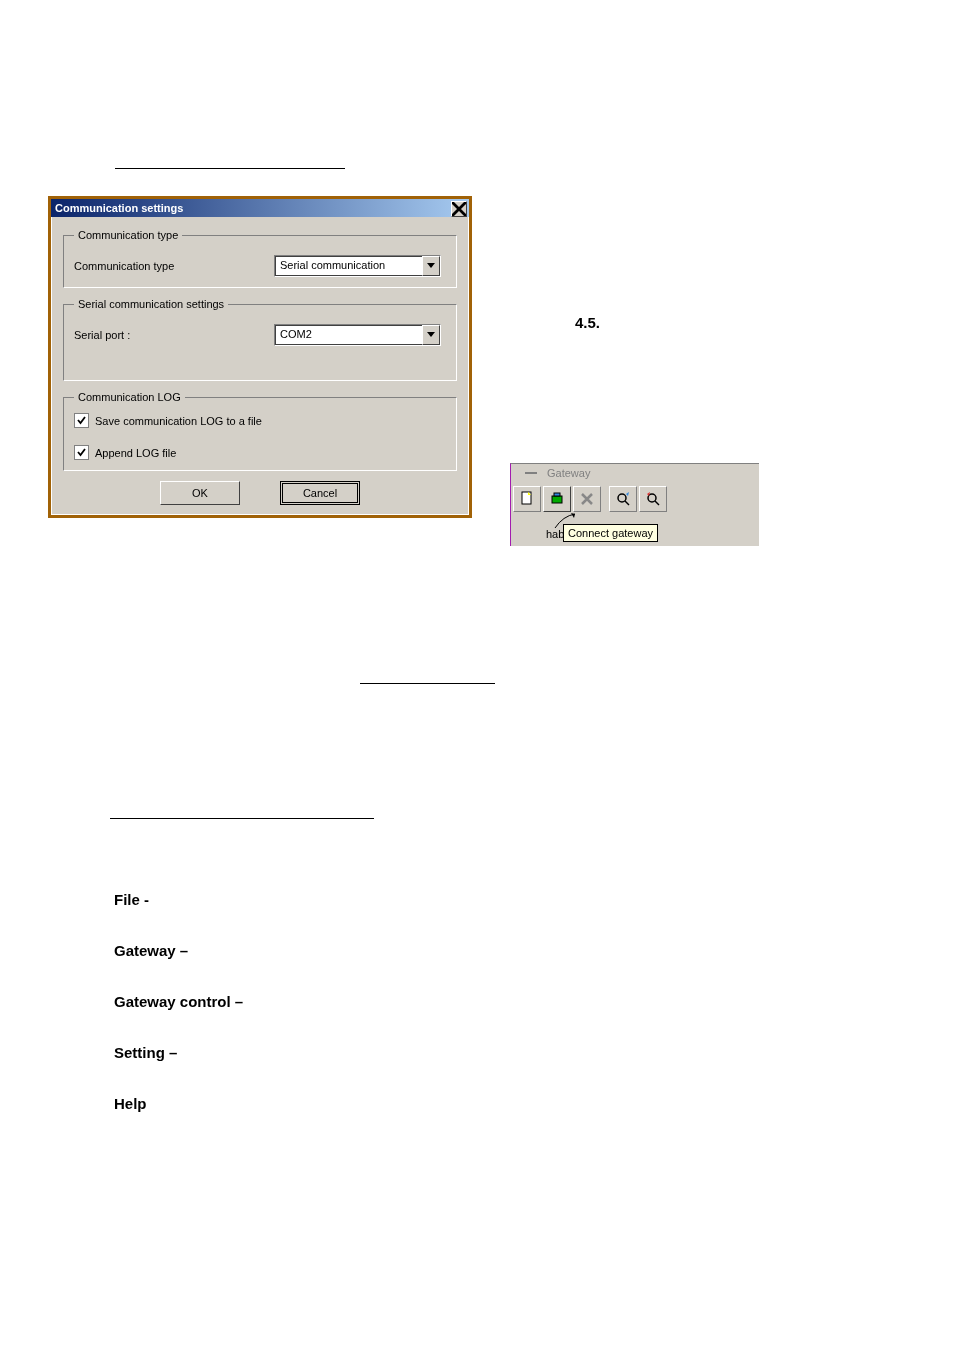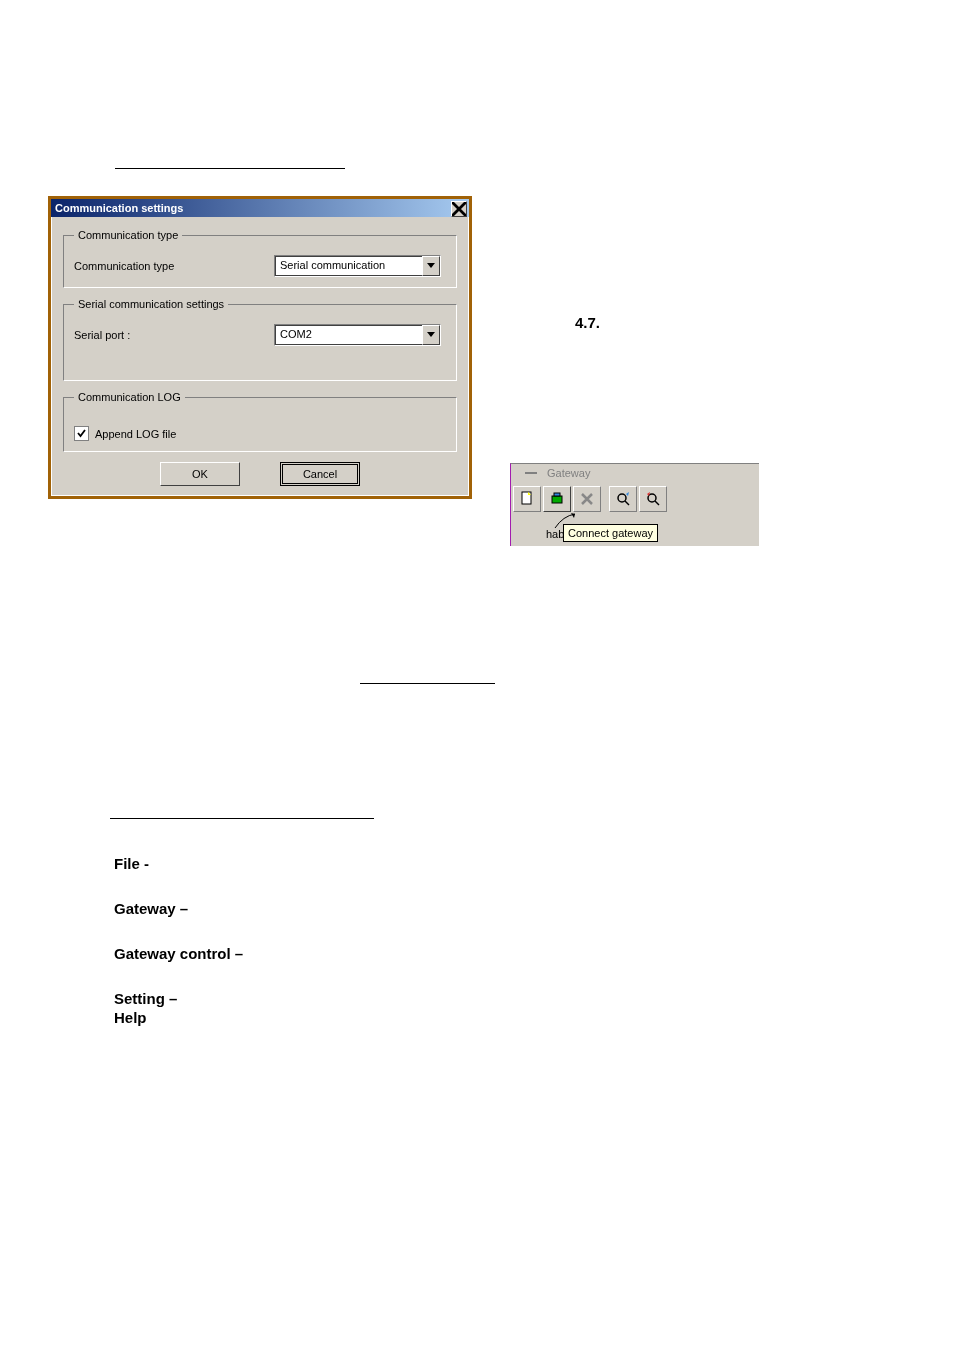--- a/index.html
+++ b/index.html
@@ -281,20 +281,21 @@
     position: absolute;
     left: 114px;
     top: 856px;
     font-family: Arial, sans-serif;
     font-size: 15px;
     font-weight: bold;
     line-height: 1;
   }
   .menu-labels .ml {
     margin-bottom: 30px;
+    margin-top: 36px;
   }
   .menu-labels .ml.short { margin-bottom: 4px; }
 </style>
 </head>
 <body>
 
 <div class="page">
   <div class="top-underline"></div>
 
   <div class="dialog">
@@ -333,39 +334,47 @@
               <svg viewBox="0 0 8 6">
                   <path d="M0 0 L8 0 L4 5 Z" fill="#000"></path>
                 </svg>
             </div>
           </div>
         </div>
       </fieldset>
 
       <fieldset class="group">
         <legend>Communication LOG</legend>
+        <div class="chk-row">
+          <div class="chk">
+            <svg viewBox="0 0 9 9">
+                <path d="M1 4 L3.5 7 L8 1" stroke="#000" stroke-width="1.8" fill="none"></path>
+              </svg>
+          </div>
+          <span>Save communication LOG to a file</span>
+        </div>
         <div class="chk-row" style="margin-top:17px;">
           <div class="chk">
             <svg viewBox="0 0 9 9">
                 <path d="M1 4 L3.5 7 L8 1" stroke="#000" stroke-width="1.8" fill="none"></path>
               </svg>
           </div>
           <span>Append LOG file</span>
         </div>
       </fieldset>
 
       <div class="btn-row">
         <div class="win-btn">OK</div>
         <div class="win-btn default">Cancel</div>
       </div>
 
     </div>
   </div>
 
-  <div class="nine-five">4.7.</div>
+  <div class="nine-five">4.5.</div>
 
   <div class="snippet">
     <div class="snippet-inner">
       <div class="snippet-menubar">
         <div style="width:12px;height:2px;background:#808080;margin-right:4px;"></div>
         <div class="snippet-menu-item">Gateway</div>
       </div>
       <div class="snippet-toolbar">
         <div class="tbtn">
           <svg viewBox="0 0 16 16">

